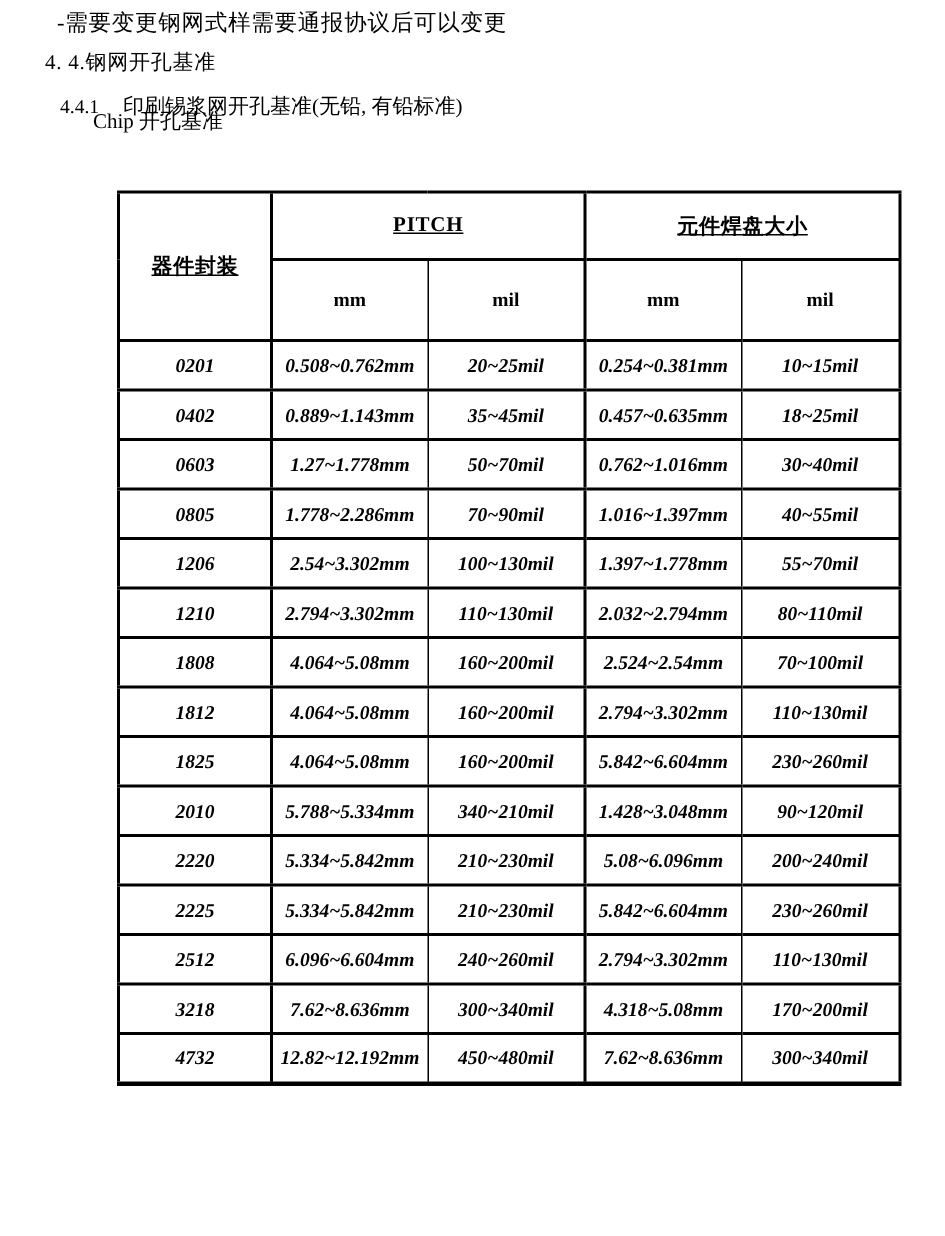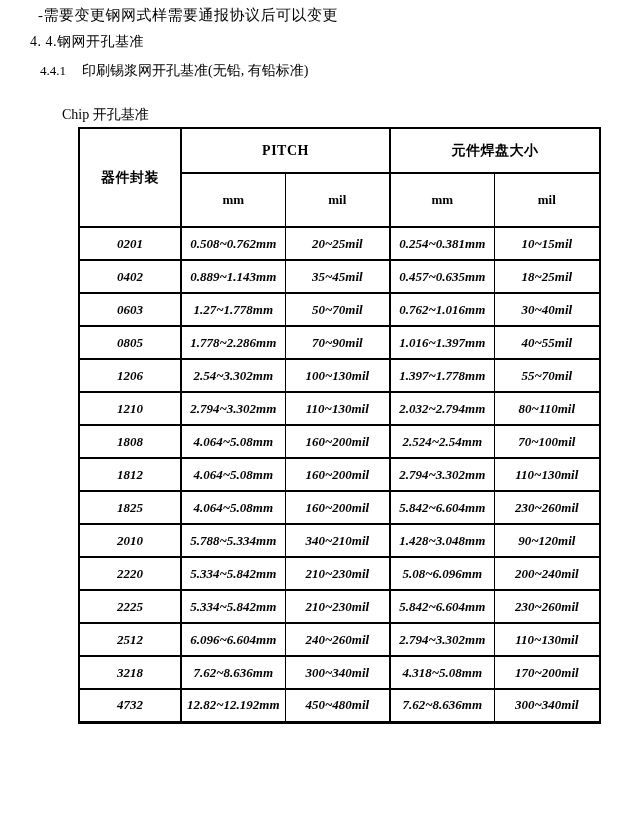--- a/index.html
+++ b/index.html
@@ -7,39 +7,39 @@
     width:630px; height:824px; background:#ffffff; color:#000000;
     font-family:"Liberation Serif","DejaVu Serif",serif;
   }
   .page { position:relative; width:630px; height:803px; background:#ffffff; overflow:hidden; }
 
   .tline { position:absolute; white-space:nowrap; color:#000; }
   .note-line   { left:38px;  top:6px;  font-size:15px; letter-spacing:0.5px; }
   .section-line{ left:30px;  top:33px; font-size:14px; letter-spacing:0.5px; }
   .subsec-line { left:40px;  top:62px; font-size:14px; }
   .subsec-num  { font-size:13px; margin-right:16px; }
-  .caption-line{ left:62px;  top:106px; font-size:14px; }
+  .caption-line{ left:62px;  top:72px; font-size:14px; }
 
   table.chip {
     position:absolute; left:78px; top:127px; width:521px;
     border-collapse:collapse; table-layout:fixed;
     border:2px solid #000; border-bottom:3px solid #000;
   }
   table.chip td {
     border-style:solid; border-color:#000;
     border-width:2px 1px;            
     text-align:center; vertical-align:middle;
     font-weight:bold; font-size:13px; padding:0;
     overflow:hidden; white-space:nowrap;
   }
   table.chip td.thickL { border-left-width:2px; }
   table.chip tr.h1 { height:45px; }
   table.chip tr.h2 { height:54px; }
   table.chip tr.d  { height:33px;font-style:italic; }
-  table.chip td.hd { font-size:14px; letter-spacing:0.5px; }
+  table.chip td.hd { font-size:14px; letter-spacing:0.5px;text-decoration:underline; }
 </style>
 </head>
 <body>
 
 <div class="page">
 
   <div class="tline note-line">-需要变更钢网式样需要通报协议后可以变更</div>
   <div class="tline section-line">4. 4.钢网开孔基准</div>
   <div class="tline subsec-line">
     <span class="subsec-num">4.4.1</span><span>印刷锡浆网开孔基准(无铅, 有铅标准)</span>

